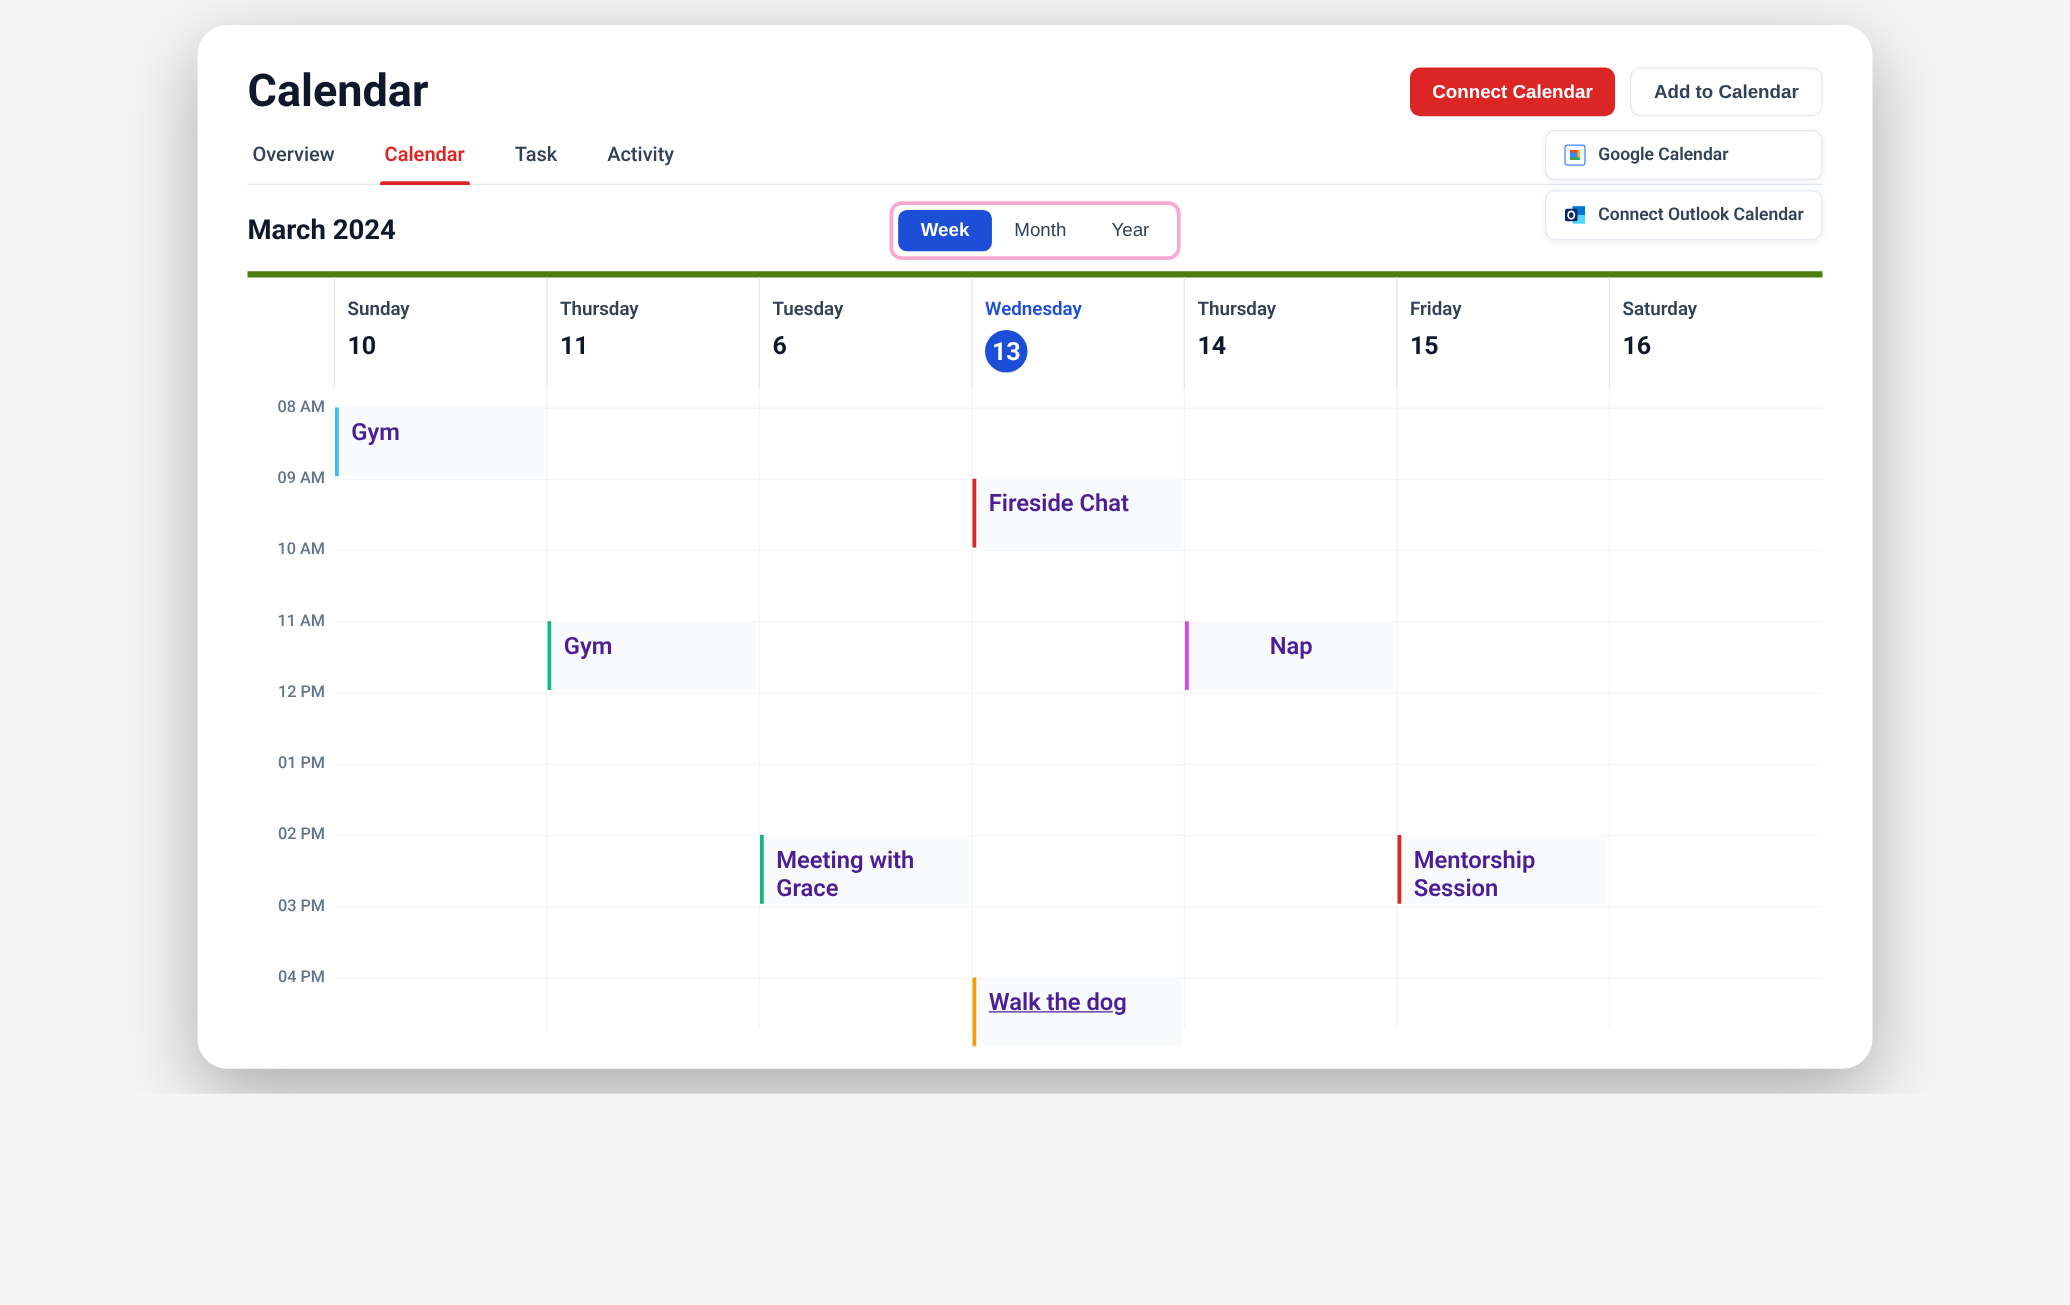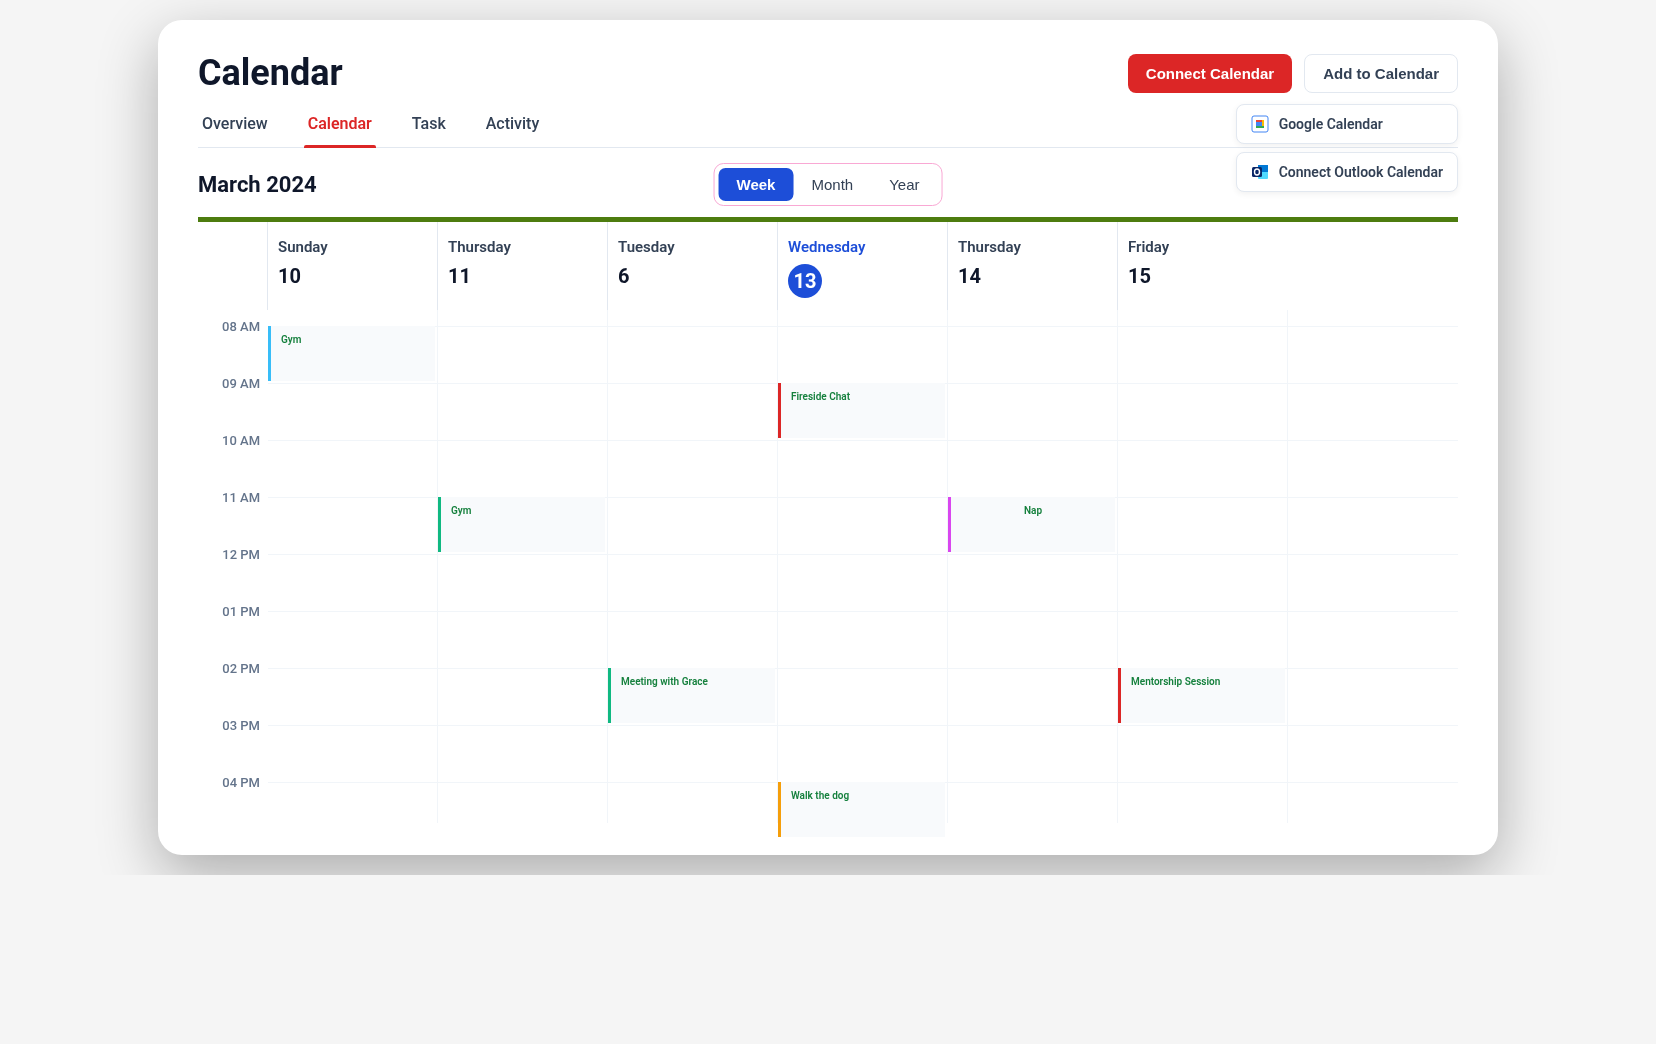--- a/index.html
+++ b/index.html
@@ -13,38 +13,38 @@
 .btn-secondary { background: #fff; color: #334155; border: 1px solid #e2e8f0; }
 .dropdown-menu { position: absolute; top: 50px; right: 0; background: transparent; z-index: 10; }
 .dropdown-item { display: flex; align-items: center; gap: 10px; padding: 10px 14px; font-size: 14px; font-weight: 600; color: #334155; background: #fff; border: 1px solid #e2e8f0; border-radius: 8px; margin-bottom: 8px; cursor: pointer; box-shadow: 0 2px 6px rgba(0,0,0,0.06); white-space: nowrap; }
 .icon-box { width: 18px; height: 18px; flex-shrink: 0; }
 .tabs { display: flex; gap: 32px; border-bottom: 1px solid #e2e8f0; margin-bottom: 24px; }
 .tab { padding: 12px 4px 14px; font-size: 16px; font-weight: 500; color: #334155; cursor: pointer; position: relative; }
 .tab.active { color: #dc2626; font-weight: 600; }
 .tab.active::after { content: ''; position: absolute; bottom: -1px; left: 0; right: 0; height: 3px; background: #dc2626; border-radius: 2px 2px 0 0; }
 .toolbar { display: flex; justify-content: space-between; align-items: center; margin-bottom: 20px; position: relative; }
 .month-label { font-size: 22px; font-weight: 700; color: #0f172a; }
-.view-toggle { display: inline-flex; border: 1px solid #f9a8d4; border-radius: 10px; padding: 4px; position: absolute; left: 50%; transform: translateX(-50%); }
+.view-toggle { display: inline-flex; border: 3px solid #f9a8d4; border-radius: 10px; padding: 4px; position: absolute; left: 50%; transform: translateX(-50%); }
 .view-btn { padding: 8px 18px; font-size: 15px; font-weight: 500; color: #334155; border-radius: 7px; cursor: pointer; border: none; background: transparent; }
 .view-btn.active { background: #1d4ed8; color: #fff; font-weight: 600; }
 .calendar-grid { display: grid; grid-template-columns: 70px repeat(7, 1fr); border-top: 5px solid #4d7c0f; }
 .gutter { border-right: 1px solid #e2e8f0; }
 .day-header { padding: 16px 10px 12px; border-right: 1px solid #e2e8f0; }
 .day-header:last-child { border-right: none; }
 .day-name { font-size: 15px; font-weight: 600; color: #334155; margin-bottom: 8px; }
 .day-name.today { color: #1d4ed8; }
 .day-num { font-size: 20px; font-weight: 700; color: #0f172a; }
 .day-num.today-badge { display: inline-flex; align-items: center; justify-content: center; width: 34px; height: 34px; border-radius: 50%; background: #1d4ed8; color: #fff; }
 .time-body { display: grid; grid-template-columns: 70px repeat(7, 1fr); position: relative; }
 .time-gutter { position: relative; }
 .time-label { position: absolute; right: 8px; font-size: 13px; font-weight: 500; color: #64748b; transform: translateY(-50%); white-space: nowrap; }
 .day-col { position: relative; border-right: 1px solid #f1f5f9; }
 .day-col:last-child { border-right: none; }
 .hour-line { position: absolute; left: 0; right: 0; border-top: 1px solid #f1f5f9; }
-.event { position: absolute; left: 0; right: 2px; background: #f8fafc; border-left: 3px solid; padding: 8px 10px; font-size: 10px; font-weight: 600; color: #15803d; overflow: hidden; }
+.event { position: absolute; left: 0; right: 2px; background: #f8fafc; border-left: 3px solid; padding: 8px 10px; font-size: 19px; font-weight: 600; color: #4c1d95; overflow: hidden; }
 </style>
 </head>
 <body>
 
 <div class="window">
 
   <div class="header">
     <h1 class="page-title">Calendar</h1>
     <div class="header-actions">
       <button class="btn btn-primary">Connect Calendar</button>
@@ -110,20 +110,24 @@
       </div>
       <div class="day-header"><div class="day-name today">Wednesday</div><div class="day-num today-badge">13</div></div>
       <div class="day-header">
         <div class="day-name">Thursday</div>
         <div class="day-num">14</div>
       </div>
       <div class="day-header">
         <div class="day-name">Friday</div>
         <div class="day-num">15</div>
       </div>
+      <div class="day-header">
+        <div class="day-name">Saturday</div>
+        <div class="day-num">16</div>
+      </div>
     </div>
 
   <div class="time-body" id="time-body">
     <div class="time-gutter" id="time-gutter" style="height: 513px;">
         <div class="time-label" style="top: 16px;">08 AM</div>
         <div class="time-label" style="top: 73px;">09 AM</div>
         <div class="time-label" style="top: 130px;">10 AM</div>
         <div class="time-label" style="top: 187px;">11 AM</div>
         <div class="time-label" style="top: 244px;">12 PM</div>
         <div class="time-label" style="top: 301px;">01 PM</div>
@@ -171,21 +175,21 @@
         <div class="hour-line" style="top: 16px;"></div>
         <div class="hour-line" style="top: 73px;"></div>
         <div class="hour-line" style="top: 130px;"></div>
         <div class="hour-line" style="top: 187px;"></div>
         <div class="hour-line" style="top: 244px;"></div>
         <div class="hour-line" style="top: 301px;"></div>
         <div class="hour-line" style="top: 358px;"></div>
         <div class="hour-line" style="top: 415px;"></div>
         <div class="hour-line" style="top: 472px;"></div>
         <div class="event" style="top: 73px; height: 55px; border-left-color: rgb(220, 38, 38);">Fireside Chat</div>
-        <div class="event" style="top: 472px; height: 55px; border-left-color: rgb(245, 158, 11);">Walk the dog</div>
+        <div class="event" style="top: 472px; height: 55px; border-left-color: rgb(245, 158, 11); text-decoration: underline;">Walk the dog</div>
       </div>
       <div class="day-col" style="height: 513px;">
         <div class="hour-line" style="top: 16px;"></div>
         <div class="hour-line" style="top: 73px;"></div>
         <div class="hour-line" style="top: 130px;"></div>
         <div class="hour-line" style="top: 187px;"></div>
         <div class="hour-line" style="top: 244px;"></div>
         <div class="hour-line" style="top: 301px;"></div>
         <div class="hour-line" style="top: 358px;"></div>
         <div class="hour-line" style="top: 415px;"></div>

